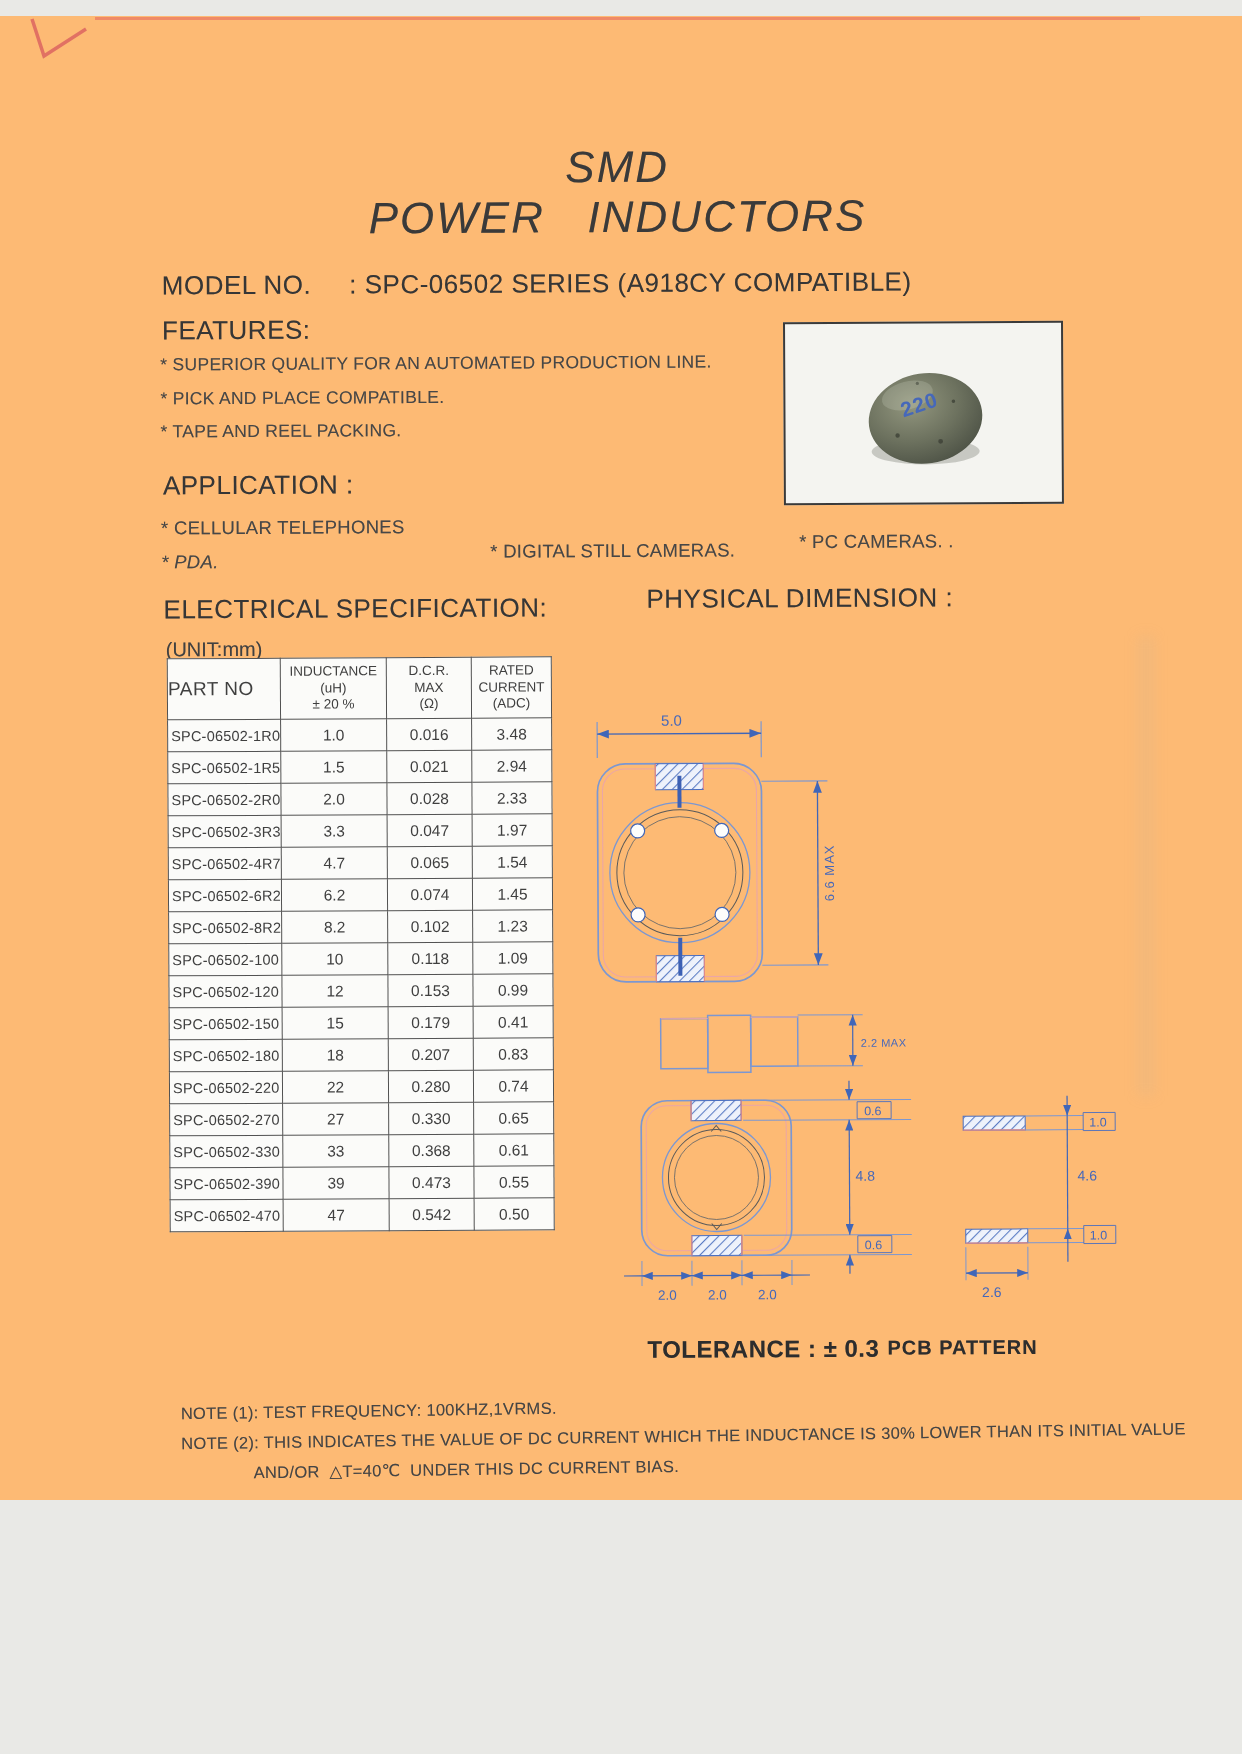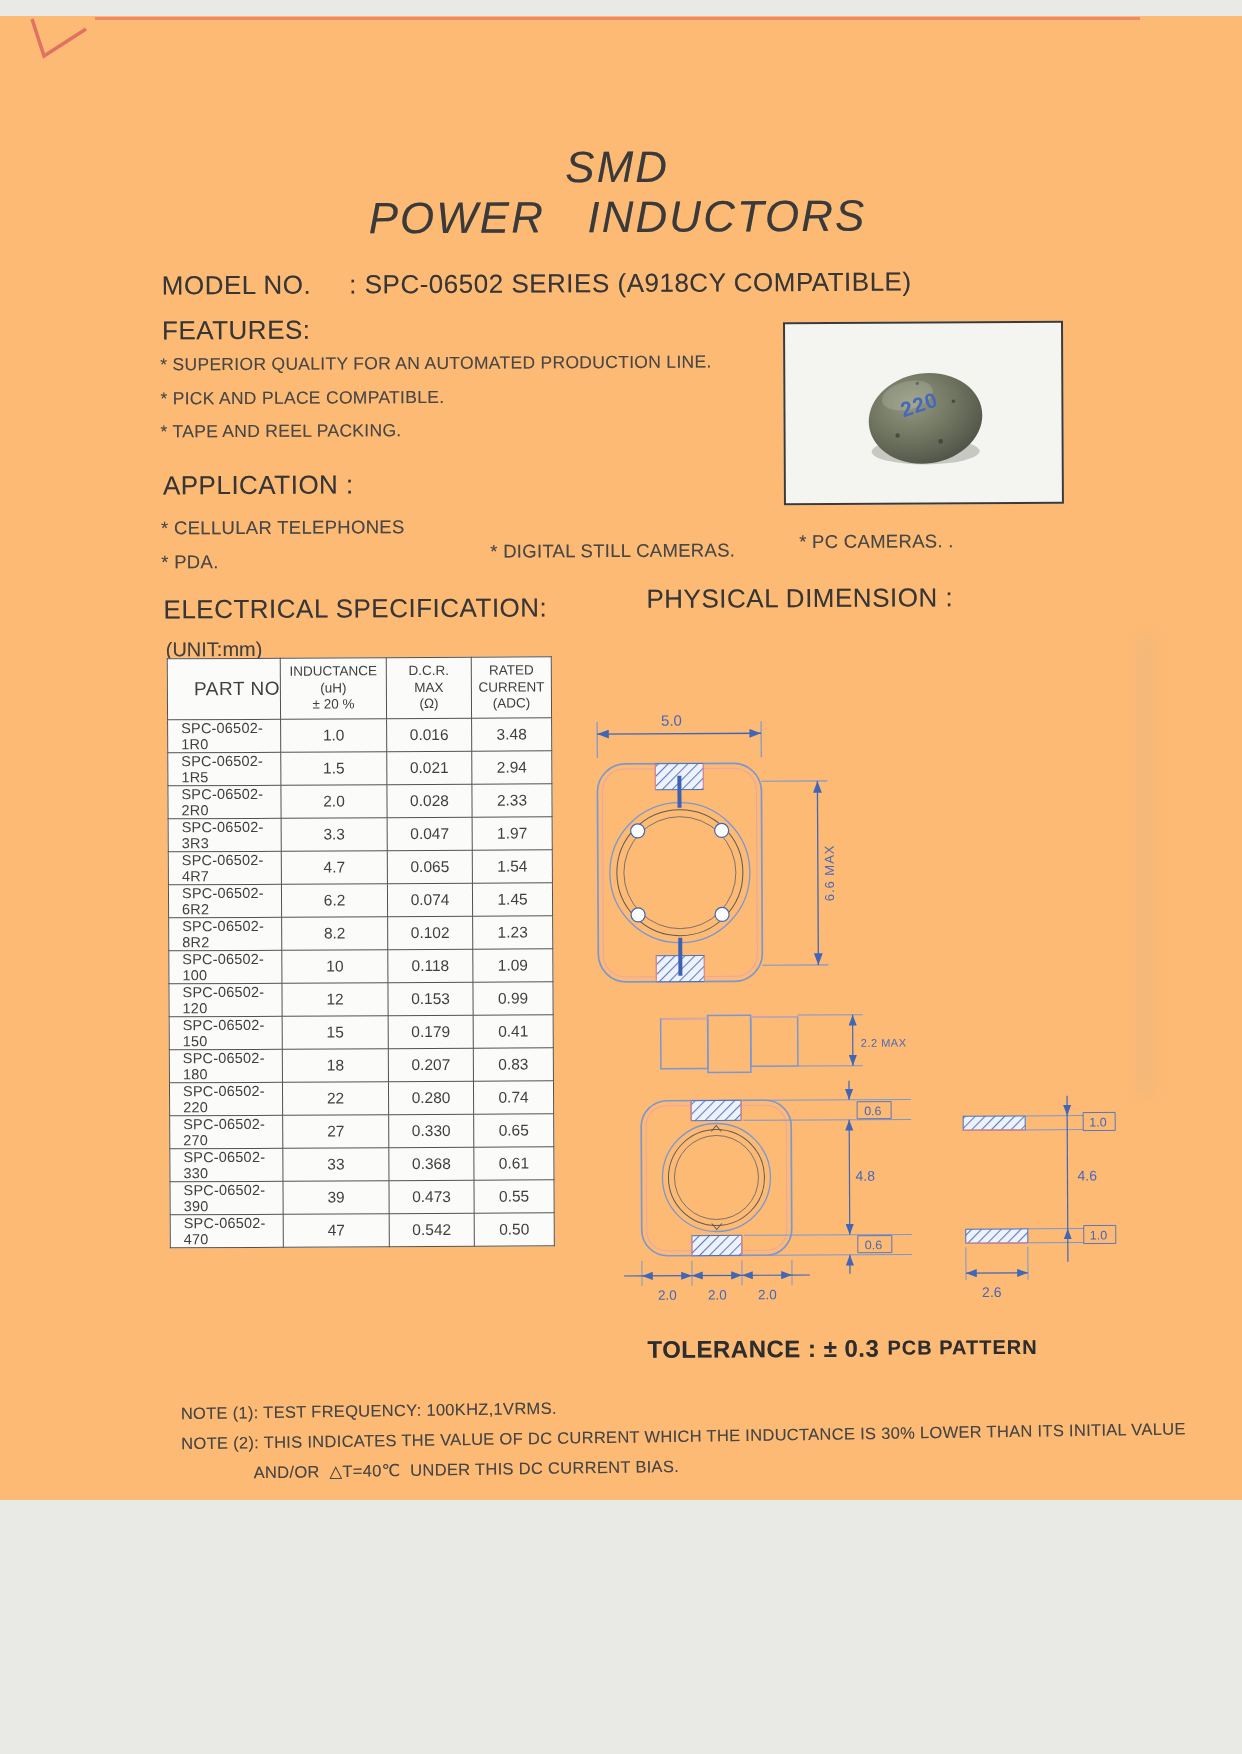--- a/index.html
+++ b/index.html
@@ -18,24 +18,24 @@
 
   
   .photo{position:absolute;left:786px;top:307px;width:280px;height:183px;
          border:2px solid #3a3a3a;background:#f4f4f0;box-sizing:border-box;}
 
   
   table.spec{position:absolute;left:168px;top:640px;border-collapse:collapse;
              table-layout:fixed;width:384px;background:#fbfbf9;}
   .spec th,.spec td{border:1.6px solid #525252;color:#3f3f3f;padding:0;}
   .spec thead th{height:60px;vertical-align:middle;font-weight:normal;border-radius:18px;}
-  .th-big{font-size:19px;letter-spacing:0.5px;text-align:right;}
+  .th-big{font-size:19px;letter-spacing:0.5px;text-align:left;}
   .th-s{font-size:13.5px;line-height:1.25;text-align:center;}
   .spec tbody td{height:31px;font-size:15.5px;text-align:center;}
-  .spec tbody td.c-part{text-align:left;padding-left:13px;font-size:14.5px;letter-spacing:0.2px;}
+  .spec tbody td.c-part{text-align:left;padding-left:3px;font-size:14.5px;letter-spacing:0.2px;}
 
   
   .notes{position:absolute;left:178px;top:1386px;transform:rotate(-0.55deg);
          transform-origin:0 0;}
   .notes div{font-size:16.5px;color:#454545;letter-spacing:0.3px;white-space:pre;
              text-shadow:0 0 0.6px rgba(70,70,70,0.38);}
   .notes .n2{margin-top:11px;}
   .notes .n3{margin-top:11px;margin-left:72px;}
 
   
@@ -100,21 +100,21 @@
         <circle cx="112" cy="112" r="2.2" fill="rgba(30,34,28,0.5)"></circle>
         <circle cx="168" cy="78" r="1.8" fill="rgba(30,34,28,0.5)"></circle>
         <circle cx="155" cy="118" r="2.4" fill="rgba(30,34,28,0.45)"></circle>
         <circle cx="132" cy="60" r="1.6" fill="rgba(30,34,28,0.4)"></circle>
         <text x="118" y="94" font-size="21" font-weight="bold" fill="#d9dccb" letter-spacing="1" transform="rotate(-18 118 94)">220</text>
       </svg>
     </div>
 
     <div class="t h1" style="left:165px;top:452px;">APPLICATION :</div>
     <div class="t app" style="left:163px;top:499px;">* CELLULAR TELEPHONES</div>
-    <div class="t app" style="left:163px;top:533px;">* PDA.</div>
+    <div class="t app" style="left:163px;top:533px;font-style:italic;">* PDA.</div>
     <div class="t app" style="left:492px;top:524px;">* DIGITAL STILL CAMERAS.</div>
     <div class="t app" style="left:801px;top:516px;">* PC CAMERAS. .</div>
 
     <div class="t h1" style="left:165px;top:576px;">ELECTRICAL SPECIFICATION:</div>
     <div class="t h1" style="left:648px;top:568px;">PHYSICAL DIMENSION :</div>
     <div class="t unit" style="left:167px;top:620px;">(UNIT:mm)</div>
 
     <table class="spec">
       <colgroup>
           <col style="width:113px">

